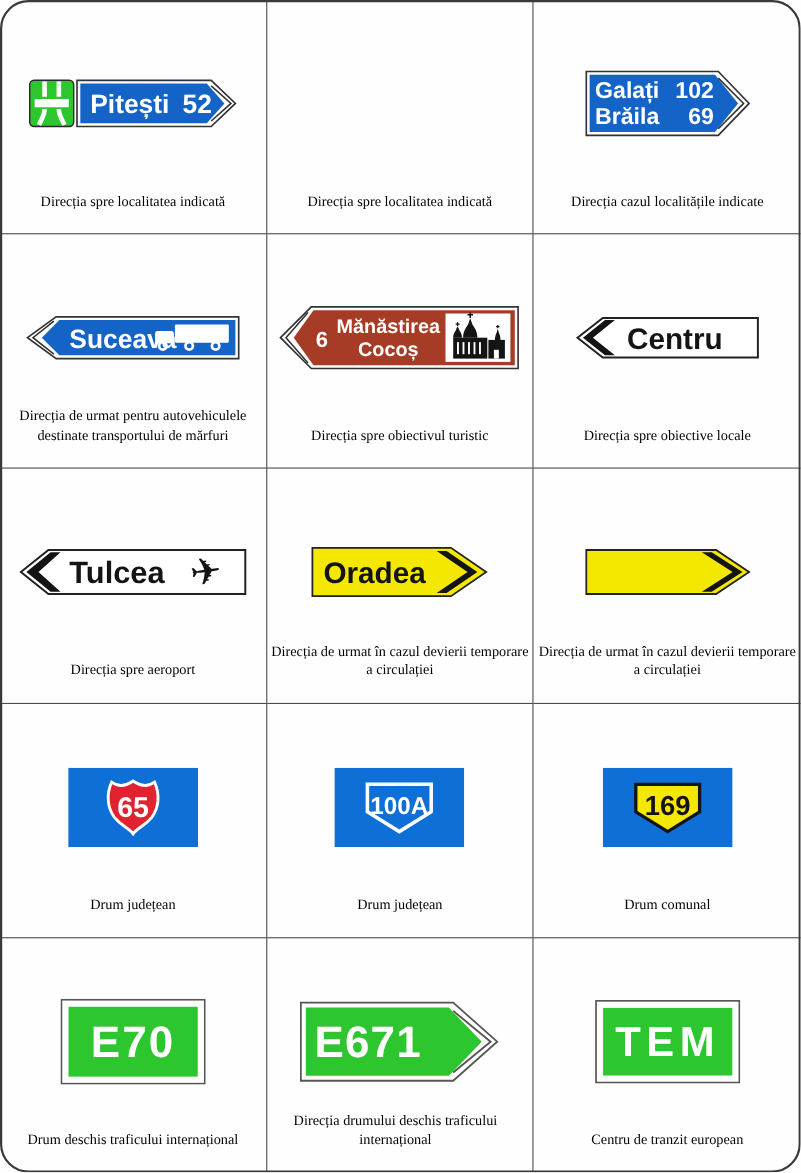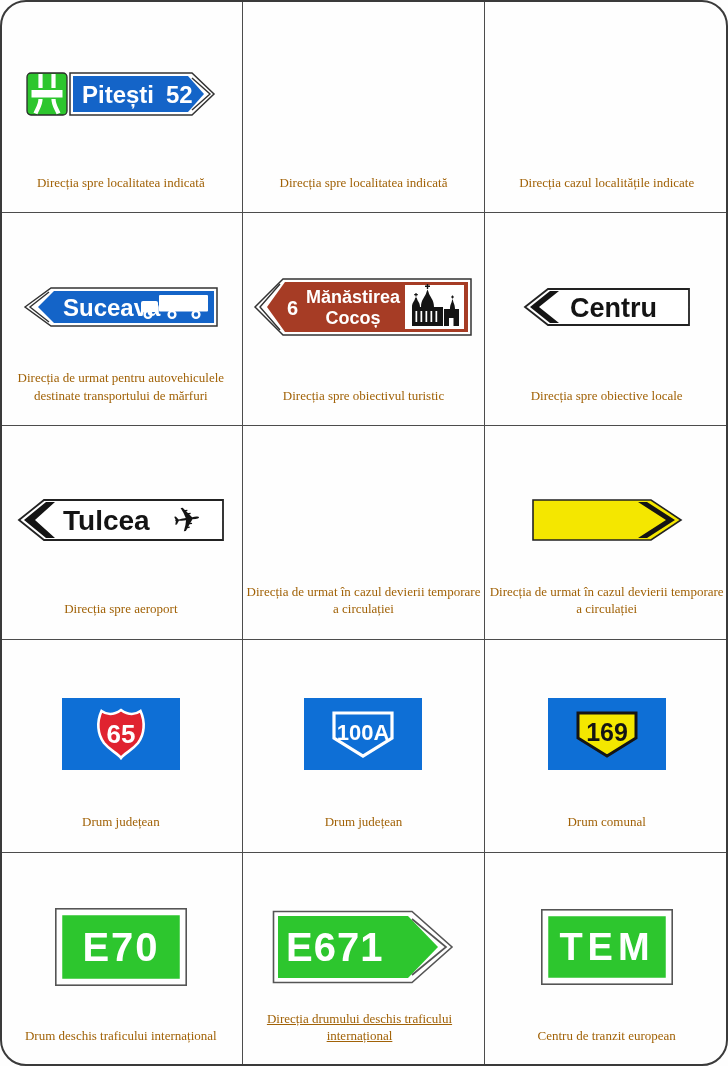--- a/index.html
+++ b/index.html
@@ -7,22 +7,22 @@
         font-family:"Liberation Serif",serif;}
   .grid{display:grid;width:728px;height:1066px;
         grid-template-columns:repeat(3,1fr);grid-template-rows:repeat(5,1fr);}
   .cell{position:relative;}
   .cell:not(:nth-child(3n)){border-right:1.5px solid #4c4c4c;}
   .cell:nth-child(-n+12){border-bottom:1.5px solid #4c4c4c;}
   .frame{position:absolute;inset:0;border:2.5px solid #3a3a3a;border-radius:26px;pointer-events:none;}
   .sign-area{position:absolute;left:0;right:0;top:24px;bottom:48px;
              display:flex;align-items:center;justify-content:center;}
   .caption{position:absolute;left:3px;right:3px;bottom:21px;text-align:center;
-           font-size:13px;line-height:1.35;color:#a16207;}
-  .cap-narrow{left:17px;right:25px;text-decoration:underline;}
+           font-size:13px;line-height:1.35;color:#000000;}
+  .cap-narrow{left:17px;right:25px;}
   svg text{font-family:"Liberation Sans",sans-serif;font-weight:700;}
   svg .glyph{font-weight:400;}
 </style>
 </head>
 <body>
 
 <div class="page">
   <div class="grid">
 
     <div class="cell">
@@ -42,20 +42,31 @@
         </svg>
       </div>
       <div class="caption">Direcția spre localitatea indicată</div>
     </div>
 
     <div class="cell">
       <div class="caption">Direcția spre localitatea indicată</div>
     </div>
 
     <div class="cell">
+      <div class="sign-area">
+        <svg width="152" height="62" viewBox="0 0 152 62">
+          <polygon points="2,2 122,2 150,31 122,60 2,60" fill="#fff" stroke="#333" stroke-width="1.5"></polygon>
+          <polygon points="5,5 119,5 140,31 119,57 5,57" fill="#1464C8"></polygon>
+          <polyline points="122,8 145,31 122,54" fill="none" stroke="#333" stroke-width="1.4"></polyline>
+          <text x="10" y="26" font-size="21" fill="#fff">Galați</text>
+          <text x="118" y="26" font-size="21" fill="#fff" text-anchor="end">102</text>
+          <text x="10" y="50" font-size="21" fill="#fff">Brăila</text>
+          <text x="118" y="50" font-size="21" fill="#fff" text-anchor="end">69</text>
+        </svg>
+      </div>
       <div class="caption">Direcția cazul localitățile indicate</div>
     </div>
 
     <div class="cell">
       <div class="sign-area">
         <svg width="196" height="42" viewBox="0 0 196 42">
           <polygon points="2,21 28,2 194,2 194,40 28,40" fill="#fff" stroke="#333" stroke-width="1.5"></polygon>
           <polygon points="15,21 31,5 191,5 191,37 31,37" fill="#1464C8"></polygon>
           <polyline points="26,6 7,21 26,36" fill="none" stroke="#333" stroke-width="1.4"></polyline>
           <text x="40" y="30" font-size="24" fill="#fff">Suceava</text>
@@ -119,20 +130,27 @@
           <polygon points="2,23 27,3 206,3 206,43 27,43" fill="#fff" stroke="#222" stroke-width="1.8"></polygon>
           <polygon points="7,23 29,5 38,5 18,23 38,41 29,41" fill="#141414"></polygon>
           <text x="46" y="33" font-size="28" fill="#141414">Tulcea</text>
           <text x="156" y="34" font-size="34" fill="#141414" class="glyph" transform="rotate(-8 172 24)">✈</text>
         </svg>
       </div>
       <div class="caption">Direcția spre aeroport</div>
     </div>
 
     <div class="cell">
+      <div class="sign-area">
+        <svg width="162" height="48" viewBox="0 0 162 48">
+          <polygon points="2,2 128,2 160,24 128,46 2,46" fill="#F4E700" stroke="#222" stroke-width="1.6"></polygon>
+          <polygon points="124,5 152,24 124,43 115,43 143,24 115,5" fill="#141414"></polygon>
+          <text x="12" y="34" font-size="27" fill="#141414">Oradea</text>
+        </svg>
+      </div>
       <div class="caption">Direcția de urmat în cazul devierii temporare a circulației</div>
     </div>
 
     <div class="cell">
       <div class="sign-area">
         <svg width="152" height="44" viewBox="0 0 152 44">
           <polygon points="2,2 120,2 150,22 120,42 2,42" fill="#F4E700" stroke="#222" stroke-width="1.6"></polygon>
           <polygon points="116,4 144,22 116,40 107,40 135,22 107,4" fill="#141414"></polygon>
         </svg>
       </div>

